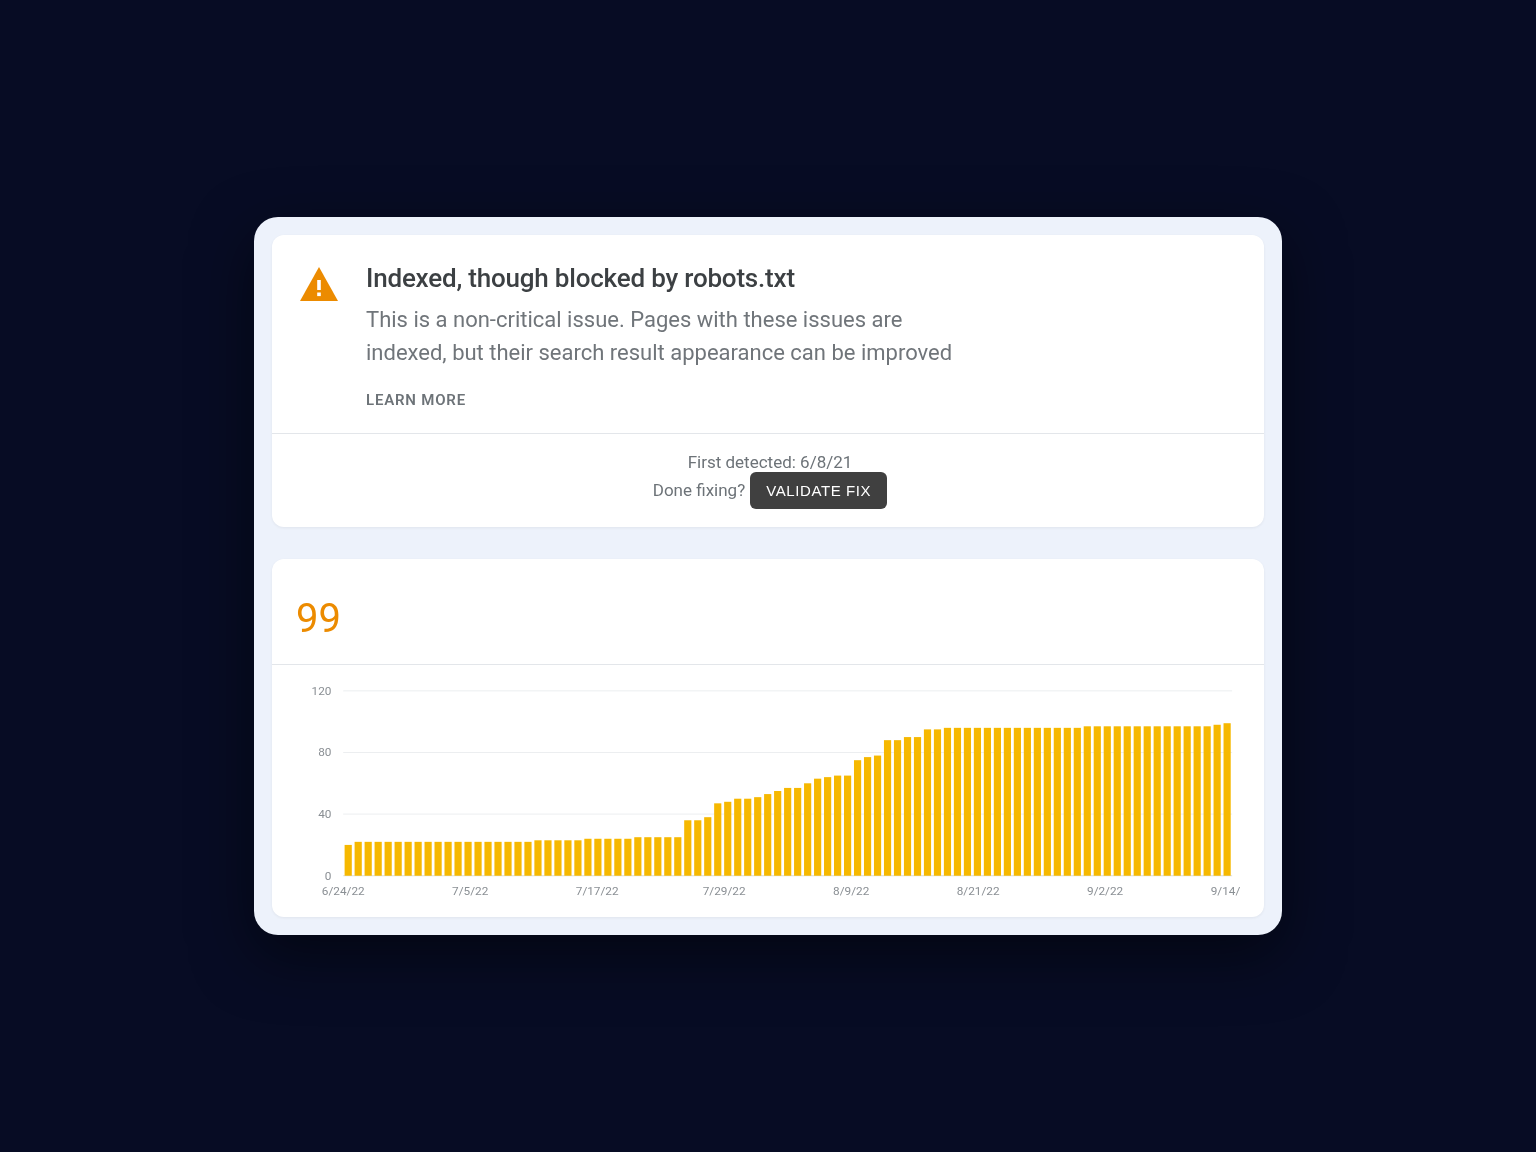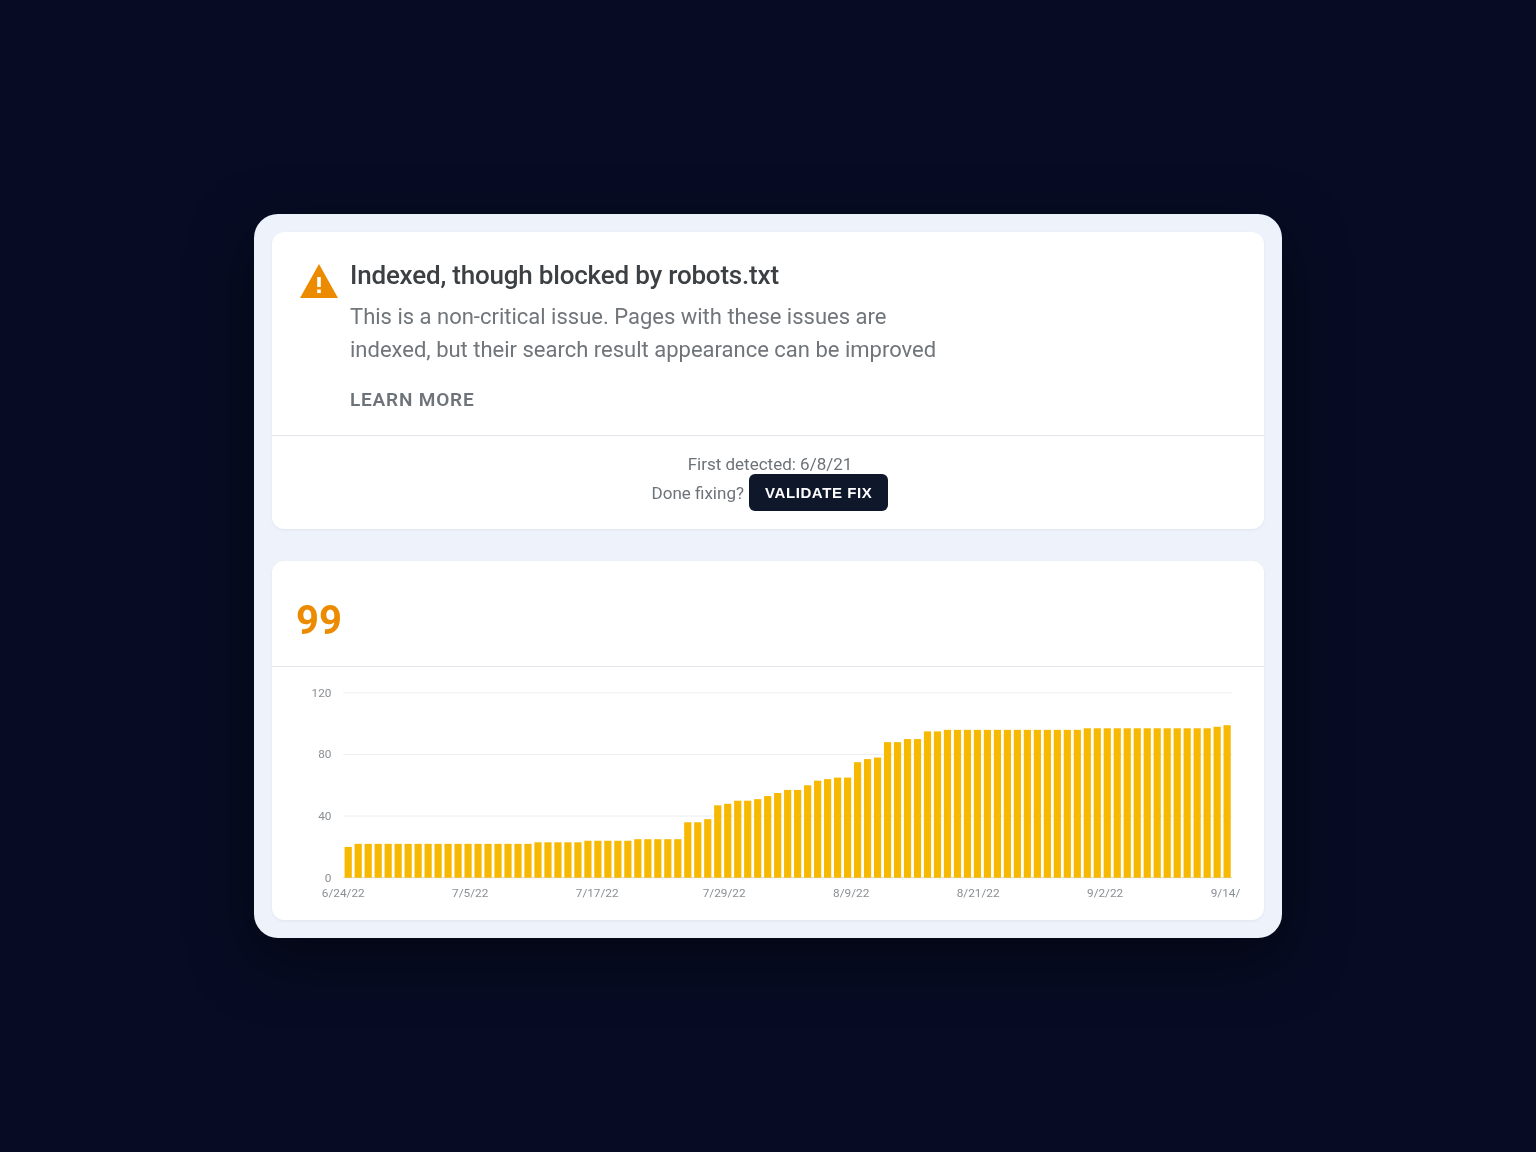--- a/index.html
+++ b/index.html
@@ -23,21 +23,21 @@
     background: #fff;
     border-radius: 12px;
     box-shadow: 0 1px 3px rgba(0,0,0,0.06);
   }
   .card + .card { margin-top: 32px; }
 
   
   .header-block {
     display: flex;
     align-items: flex-start;
-    gap: 12px;
+    gap: 28px;
     padding: 28px 32px 24px 28px;
   }
   .warn-icon {
     flex: 0 0 auto;
     margin-top: 4px;
   }
   .title {
     font-size: 26px;
     font-weight: 500;
     color: #3c4043;
@@ -45,61 +45,61 @@
   }
   .subtitle {
     margin-top: 10px;
     font-size: 22px;
     line-height: 1.5;
     color: #70757a;
     max-width: 600px;
   }
   .learn-more {
     margin-top: 22px;
-    font-size: 19px;
+    font-size: 15px;
     font-weight: 600;
     letter-spacing: 0.8px;
     color: #6d7378;
     cursor: pointer;
     display: inline-block;
   }
   .divider { height: 1px; background: #e3e6ea; }
   .action-row {
     display: flex;
     align-items: center;
     justify-content: space-between;
     padding: 18px 24px 18px 28px;
     color: #6d7378;
     font-size: 17px;
     flex-direction: column;
   }
   .action-right { display: flex; align-items: center; gap: 5px; }
   .validate-btn {
-    background: #0f172a;
+    background: #404040;
     color: #fff;
     border: none;
     border-radius: 6px;
     padding: 10px 16px;
     font-size: 15px;
-    font-weight: 700;
+    font-weight: 400;
     letter-spacing: 0.6px;
     cursor: pointer;
   }
 
   
   .chart-card { padding: 24px 24px 18px 24px; }
   .affected-label {
     color: #ec8b00;
     font-size: 15px;
     font-weight: 500;
   }
   .affected-value {
     color: #ec8b00;
     font-size: 40px;
-    font-weight: 700;
+    font-weight: 400;
     margin-top: 12px;
   }
   .chart-divider { height: 1px; background: #e3e6ea; margin: 22px -24px 18px -24px; }
 
   .chart-wrap { position: relative; }
   .chart-svg { display: block; width: 100%; }
   .gridline { stroke: #eceef0; stroke-width: 1; }
   .baseline { stroke: #d8dbde; stroke-width: 1; }
   .bar { fill: #f6b800; }
 </style>

